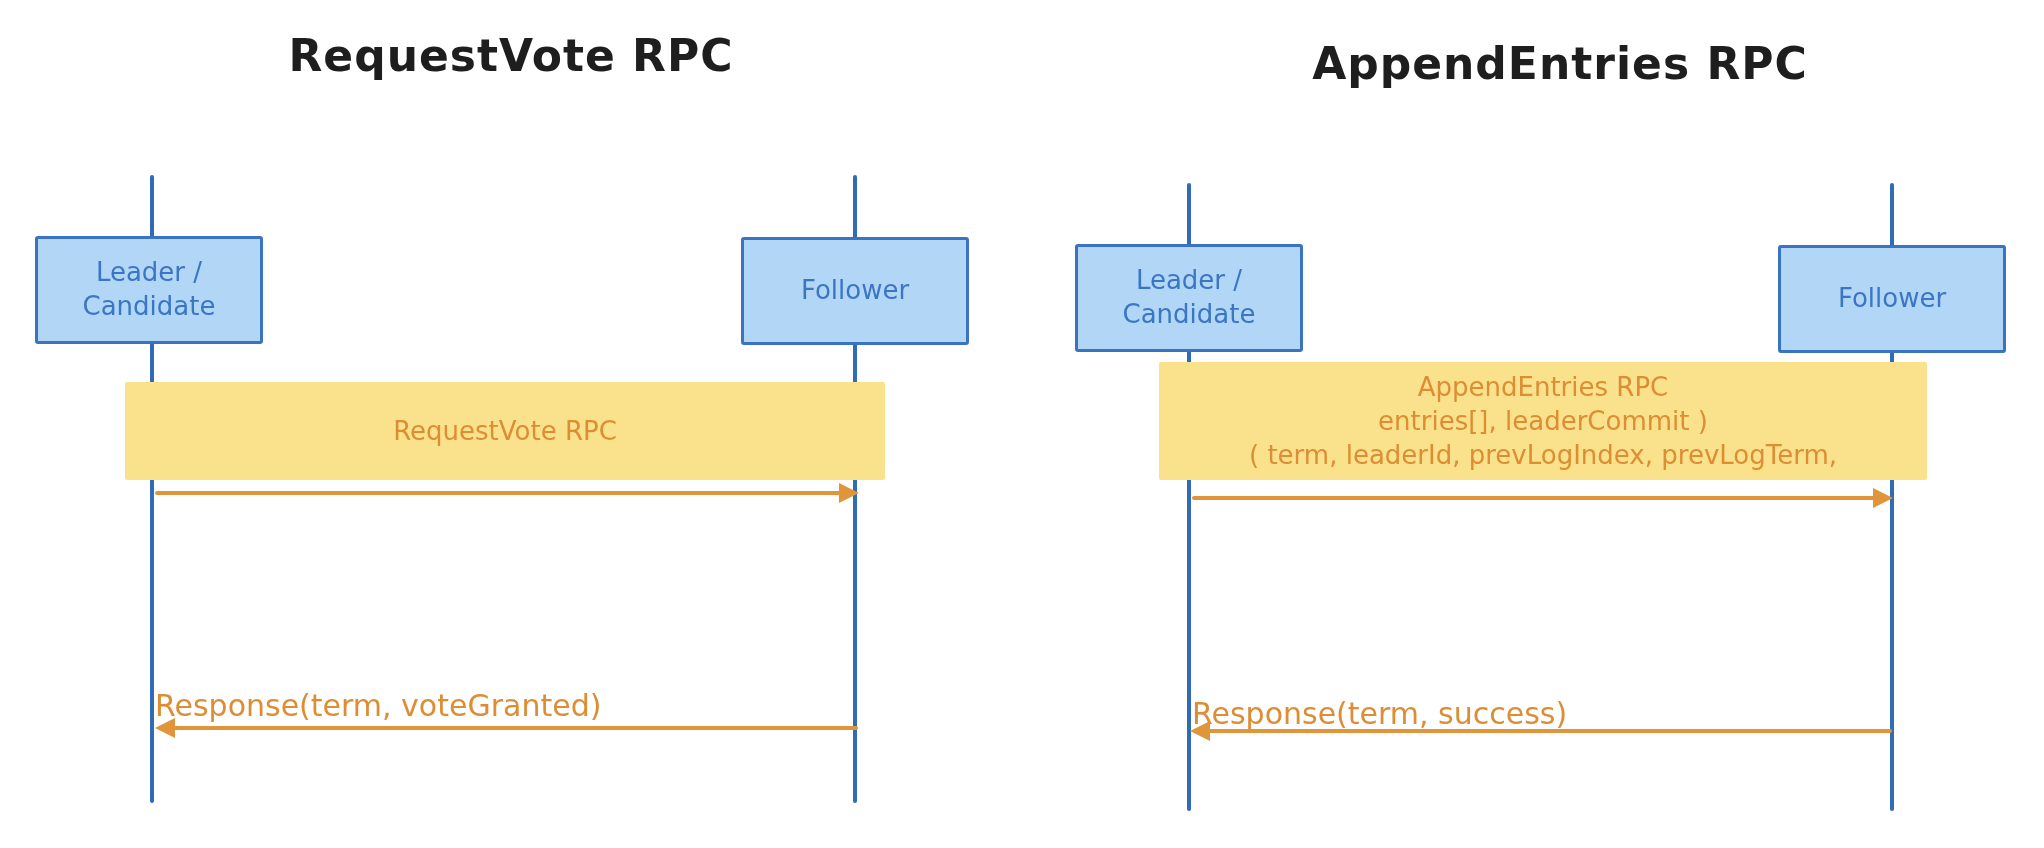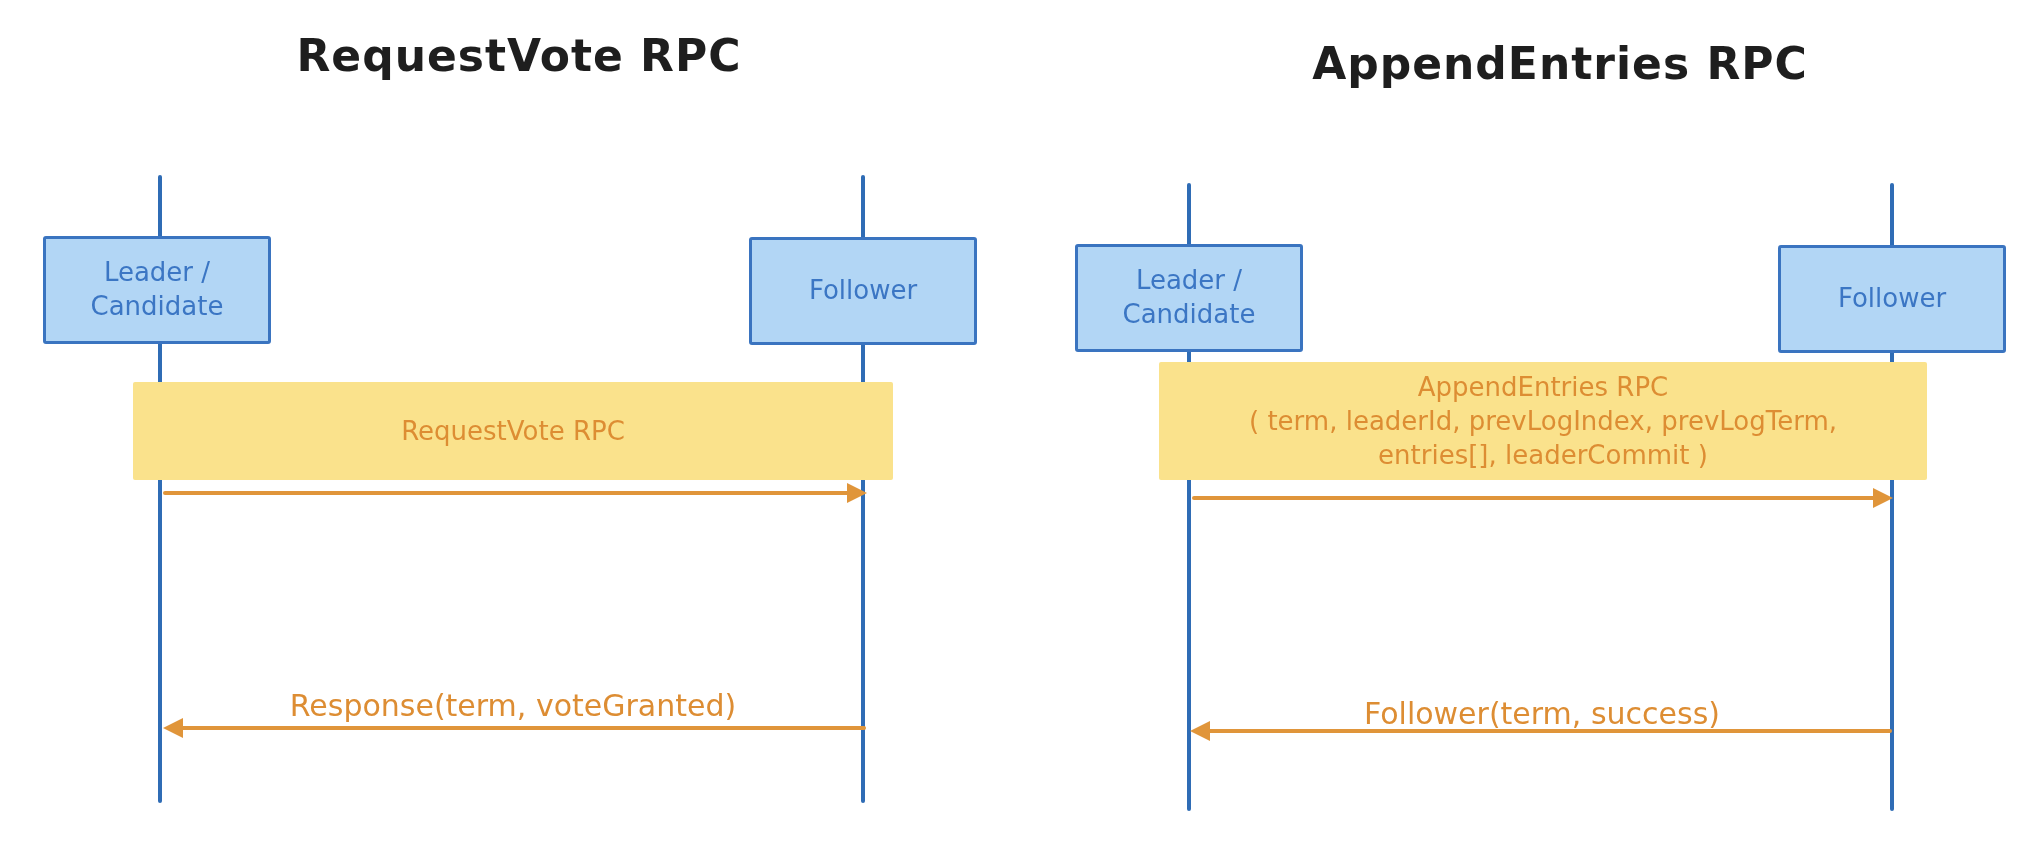--- a/index.html
+++ b/index.html
@@ -5,21 +5,21 @@
   * { box-sizing: border-box; }
   html, body { margin: 0; padding: 0; }
   body {
     width: 2044px; height: 848px;
     background: #ffffff;
     position: relative;
     overflow: hidden;
     font-family: "DejaVu Sans", sans-serif;
   }
   .diagram { position: absolute; top: 0; width: 1022px; height: 848px; }
-  #diagram-left  { left: 8px; }
+  #diagram-left  { left: 0; }
   #diagram-right { left: 1022px; margin-top: 8px; }
 
   .diagram-title {
     position: absolute; top: 30px; left: 0; width: 100%;
     text-align: center;
     font-size: 44px; font-weight: 700;
     color: var(--title-text, #1e1e1e);
     letter-spacing: 1px;
   }
   #diagram-right .diagram-title { transform: translateX(27px); }
@@ -64,21 +64,21 @@
     border-top: 10px solid transparent; border-bottom: 10px solid transparent;
     border-left: 20px solid var(--arrow, #e0953a);
   }
   .arrow.left::before {
     content: ""; position: absolute; left: -14px; top: -8px;
     border-top: 10px solid transparent; border-bottom: 10px solid transparent;
     border-right: 20px solid var(--arrow, #e0953a);
   }
 
   .resp-label {
-    position: absolute; text-align: center;
+    position: absolute; text-align: left;
     color: var(--message-text, #dd8d33);
     font-size: 30px; font-weight: 500;
     z-index: 4;
   }
 
   
   #diagram-left  .lifeline.a { left: 150px; }
   #diagram-left  .lifeline.b { left: 853px; }
   #diagram-left  .actor.a { left: 35px;  top: 236px; }
   #diagram-left  .actor.b { left: 741px; top: 237px; }
@@ -134,20 +134,20 @@
     <span>Leader /</span>
     <span>Candidate</span>
   </div>
   <div class="actor b">
     <span>Follower</span>
     <span></span>
   </div>
 
   <div class="msg">
     <span>AppendEntries RPC</span>
+    <span>entries[], leaderCommit )</span>
     <span>( term, leaderId, prevLogIndex, prevLogTerm,</span>
-    <span>entries[], leaderCommit )</span>
   </div>
 
   <div class="arrow right"></div>
-  <div class="resp-label">Follower(term, success)</div>
+  <div class="resp-label">Response(term, success)</div>
   <div class="arrow left"></div>
 </div>
 
 </body></html>

